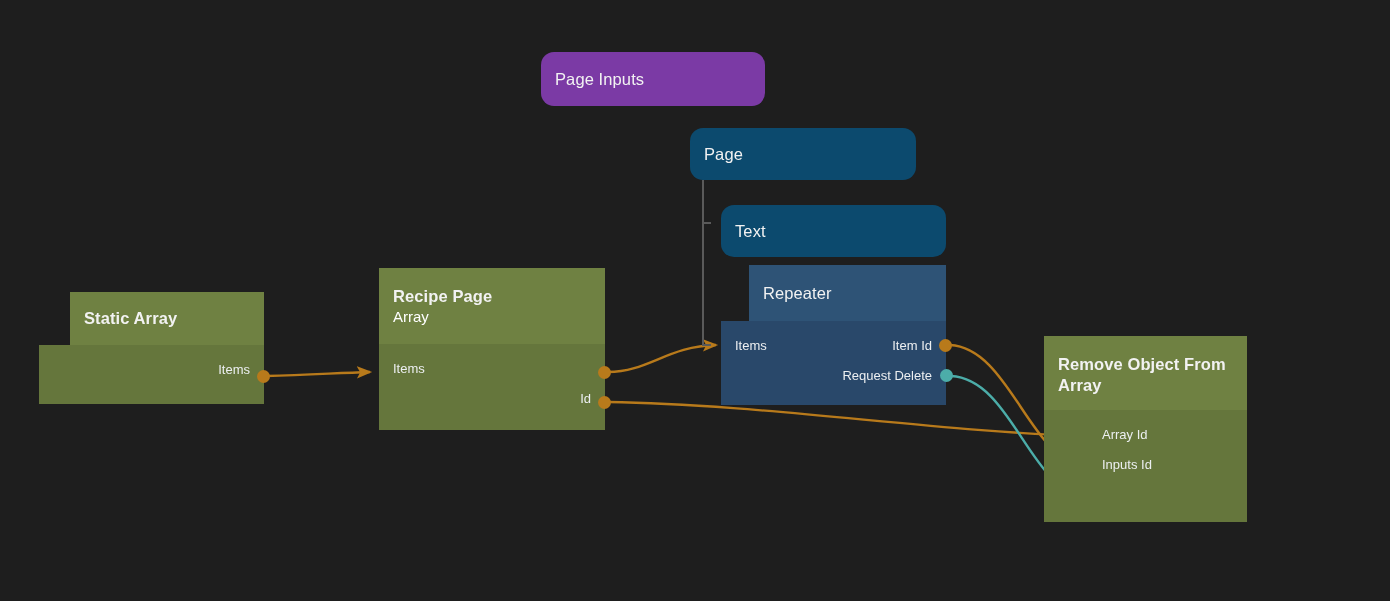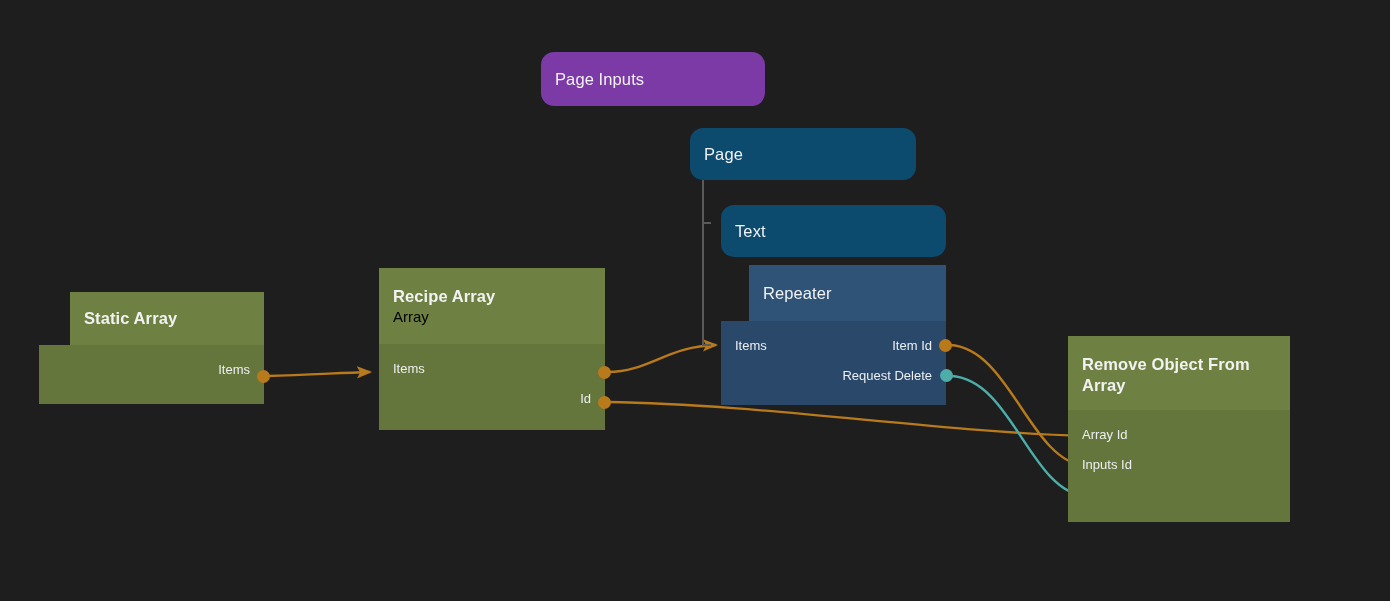--- a/index.html
+++ b/index.html
@@ -42,21 +42,21 @@
     color: #f2f2f2;
     font-size: 16.5px;
     font-weight: bold;
     line-height: 21px;
     letter-spacing: 0.1px;
   }
   .node-title.plain {
     font-weight: normal;
   }
   .node-subtitle {
-    color: #000000;
+    color: #ffffff;
     font-size: 15px;
     line-height: 20px;
     font-weight: normal;
   }
   .node-body {
     box-sizing: border-box;
     position: relative;
     padding: 10px 0 0 0;
   }
   .port-row {
@@ -181,40 +181,40 @@
     <div class="node-body" style="height:59px;">
       <div class="port-row out">
         <span class="port-label">Items</span>
       </div>
     </div>
   </div>
   <div class="dot orange" style="left:257px; top:370px;"></div>
 
   <div class="node green" style="left:379px; top:268px; width:226px; height:162px;">
     <div class="node-header" style="height:76px;">
-      <span class="node-title">Recipe Array</span>
+      <span class="node-title">Recipe Page</span>
       <span class="node-subtitle">Array</span>
     </div>
     <div class="node-body" style="height:86px;">
       <div class="port-row in">
         <span class="port-label">Items</span>
       </div>
       <div class="port-row out">
         <span class="port-label">Id</span>
       </div>
     </div>
   </div>
   <div class="dot orange" style="left:598px; top:366px;"></div>
   <div class="dot orange" style="left:598px; top:396px;"></div>
 
-  <div class="node green" style="left:1068px; top:336px; width:222px; height:186px;">
+  <div class="node green" style="left:1044px; top:336px; width:203px; height:186px;">
     <div class="node-header" style="height:74px; padding-top:4px;">
       <span class="node-title" style="white-space:normal; display:block;">Remove Object From Array</span>
     </div>
-    <div class="node-body" style="height:112px;">
+    <div class="node-body" style="height:112px;padding-left:44px;">
       <div class="port-row in">
         <span class="port-label">Array Id</span>
       </div>
       <div class="port-row in">
         <span class="port-label">Inputs Id</span>
       </div>
     </div>
   </div>
 
 </div>

